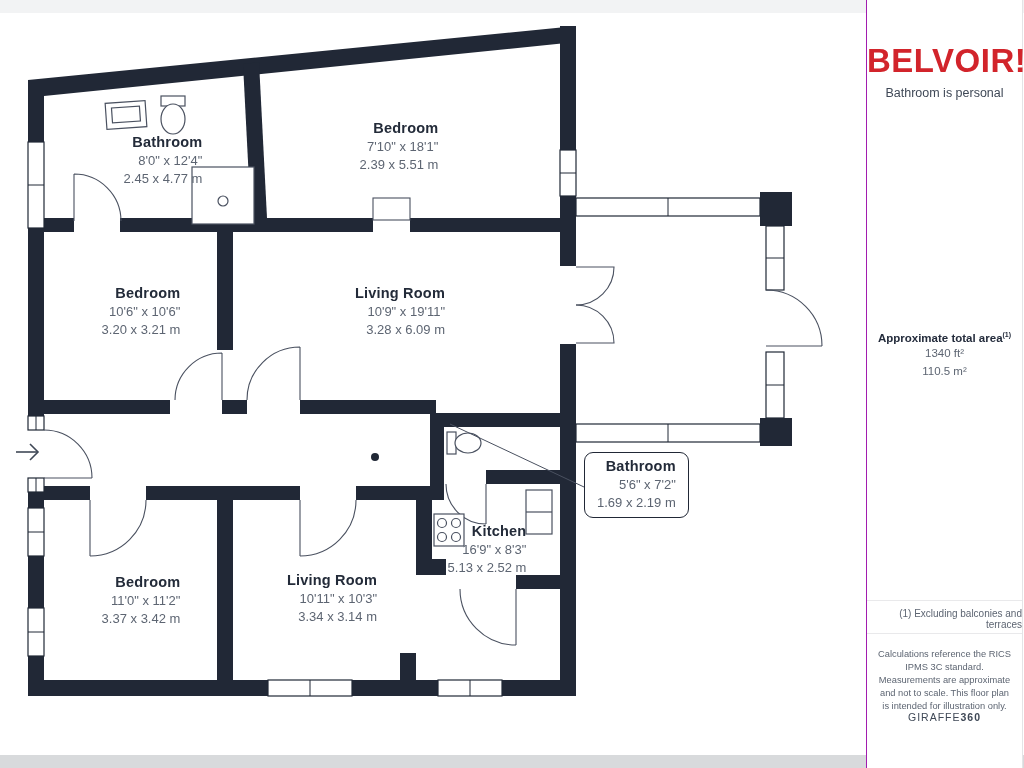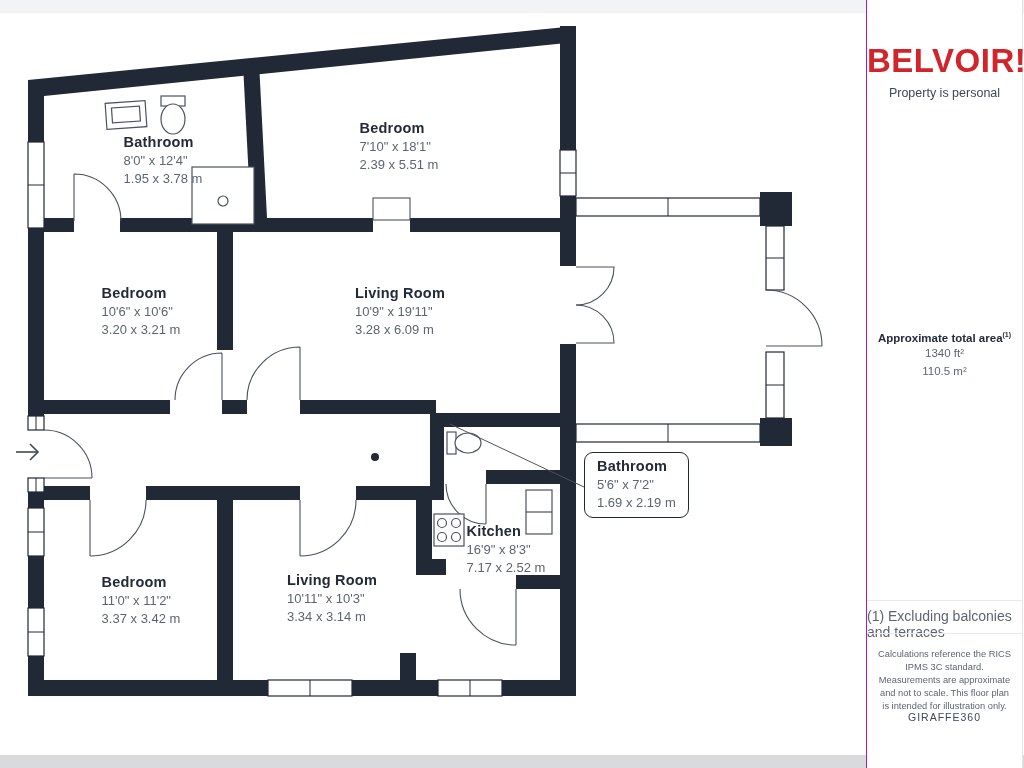--- a/index.html
+++ b/index.html
@@ -2,45 +2,45 @@
 <html><head>
 <meta charset="utf-8">
 <style>
   html,body{margin:0;padding:0;background:#fff;}
   #stage{position:relative;width:1024px;height:768px;background:#ffffff;overflow:hidden;
          font-family:"Liberation Sans","DejaVu Sans",sans-serif;}
   #edge-top{position:absolute;left:0;top:0;width:1024px;height:13px;background:#f2f3f4;}
   #edge-bottom{position:absolute;left:0;top:755px;width:1024px;height:13px;background:#d8dadc;}
   #plan{position:absolute;left:0;top:0;width:860px;height:768px;}
   
-  .room{position:absolute;text-align:left;transform:translateX(-50%);white-space:nowrap;z-index:5;}
+  .room{position:absolute;text-align:right;transform:translateX(-50%);white-space:nowrap;z-index:5;}
   .room .t{display:block;font-weight:bold;font-size:14.5px;line-height:19px;color:#232b39;letter-spacing:.2px;}
   .room .d{display:block;font-size:13px;line-height:17.5px;color:#5d6572;}
   .r0{left:163px;top:133px;} .r1{left:399px;top:119px;} .r2{left:141px;top:284px;}
   .r3{left:400px;top:284px;} .r4{left:679px;top:297px;} .r5{left:185px;top:426px;}
-  .r7{left:506px;top:522px;} .r8{left:141px;top:573px;} .r9{left:332px;top:571px;}
+  .r7{left:487px;top:522px;} .r8{left:141px;top:573px;} .r9{left:332px;top:571px;}
   .callout{position:absolute;left:584px;top:452px;transform:none;background:#fff;
            border:1.5px solid #212836;border-radius:9px;padding:4px 12px 6px;z-index:6;}
   
   #sidebar{position:absolute;left:866px;top:0;width:155px;height:768px;
            border-left:1px solid #a21caf;border-right:1px solid #e4e4e6;background:#fff;}
   #logo{position:absolute;left:0;top:42px;width:100%;text-align:center;
         font-weight:bold;font-size:33px;letter-spacing:.5px;}
   #tagline{position:absolute;left:0;top:86px;width:100%;text-align:center;font-size:12.5px;color:#3f4856;}
   #area-block{position:absolute;left:0;top:331px;width:100%;text-align:center;}
   #area-block .at{font-weight:bold;font-size:11.5px;color:#242c3c;}
   #area-block .at sup{font-size:7px;}
   #area-block .av{font-size:11.5px;color:#5d6572;line-height:18px;}
   .hdiv{position:absolute;left:0;width:100%;border-top:1px solid #e9e9eb;}
-  #footnote{position:absolute;left:0;top:608px;width:100%;text-align:left;font-size:14px;color:#5d6572;}
+  #footnote{position:absolute;left:0;top:608px;width:100%;text-align:right;font-size:10px;color:#5d6572;}
   #disclaimer{position:absolute;left:10px;top:648px;width:135px;text-align:center;
               font-size:9.3px;line-height:13px;color:#5d6572;}
   #giraffe{position:absolute;left:0;top:711px;width:100%;text-align:center;font-size:10.5px;
            letter-spacing:1px;color:#3f4856;}
-  #giraffe .b{font-weight:normal;}
+  #giraffe .b{font-weight:bold;}
 </style>
 </head>
 <body>
 
 <div id="stage">
   <div id="edge-top"></div>
   <div id="edge-bottom"></div>
 
   <svg id="plan" viewBox="0 0 860 768">
     <g fill="#212836" stroke="none">
@@ -159,21 +159,21 @@
 
     <g fill="none" stroke="#3f4856" stroke-width="1.6">
       <line x1="16" y1="452" x2="38" y2="452"></line>
       <polyline points="30,444 38,452 30,460"></polyline>
     </g>
   </svg>
 
   <div class="room r0">
     <span class="t">Bathroom</span>
     <span class="d">8'0" x 12'4"</span>
-    <span class="d">1.95 x 3.78 m</span>
+    <span class="d">2.45 x 4.77 m</span>
   </div>
   <div class="room r1">
     <span class="t">Bedroom</span>
     <span class="d">7'10" x 18'1"</span>
     <span class="d">2.39 x 5.51 m</span>
   </div>
   <div class="room r2">
     <span class="t">Bedroom</span>
     <span class="d">10'6" x 10'6"</span>
     <span class="d">3.20 x 3.21 m</span>
@@ -184,36 +184,36 @@
     <span class="d">3.28 x 6.09 m</span>
   </div>
   <div class="room callout">
     <span class="t">Bathroom</span>
     <span class="d">5'6" x 7'2"</span>
     <span class="d">1.69 x 2.19 m</span>
   </div>
   <div class="room r7">
     <span class="t">Kitchen</span>
     <span class="d">16'9" x 8'3"</span>
-    <span class="d">7.17 x 2.52 m</span>
+    <span class="d">5.13 x 2.52 m</span>
   </div>
   <div class="room r8">
     <span class="t">Bedroom</span>
     <span class="d">11'0" x 11'2"</span>
     <span class="d">3.37 x 3.42 m</span>
   </div>
   <div class="room r9">
     <span class="t">Living Room</span>
     <span class="d">10'11" x 10'3"</span>
     <span class="d">3.34 x 3.14 m</span>
   </div>
 
   <div id="sidebar">
     <div id="logo" style="color: rgb(210, 36, 43);">BELVOIR!</div>
-    <div id="tagline">Property is personal</div>
+    <div id="tagline">Bathroom is personal</div>
     <div id="area-block">
       <div class="at"><span>Approximate total area</span><sup>(1)</sup></div>
       <div class="av">1340 ft²</div>
       <div class="av">110.5 m²</div>
     </div>
     <div class="hdiv" style="top:600px"></div>
     <div id="footnote">(1) Excluding balconies and terraces</div>
     <div class="hdiv" style="top:633px"></div>
     <div id="disclaimer">Calculations reference the RICS IPMS 3C standard. Measurements are approximate and not to scale. This floor plan is intended for illustration only.</div>
     <div id="giraffe"><span>GIRAFFE</span><span class="b">360</span></div>

